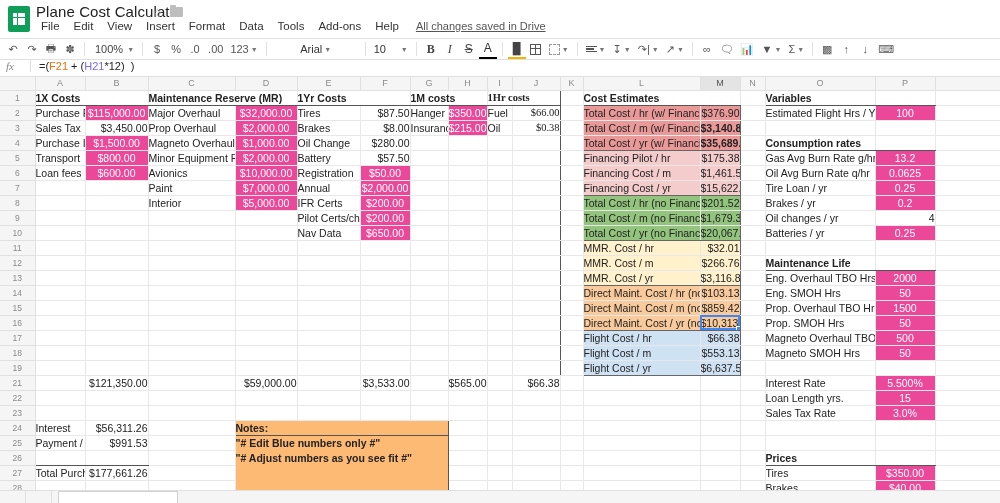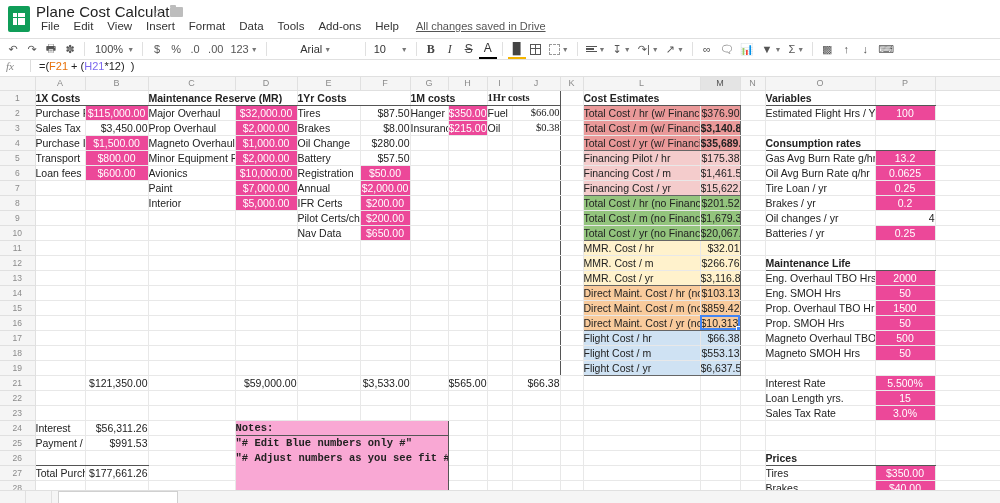--- a/index.html
+++ b/index.html
@@ -125,21 +125,21 @@
   .ce-orange { background:#f9cb9c; }
   .ce-bluel  { background:#cfe2f3; }
 
   .ce-box-l { border-left:1px solid #666 !important; }
   .ce-box-r { border-right:1px solid #666 !important; }
   .ce-box-t { border-top:1px solid #666 !important; }
   .ce-box-b { border-bottom:1px solid #666 !important; }
 
   
   .notes-box {
-    background:#f9a8d4; border:1px solid #555;font-family:Liberation Mono, monospace;
+    background:#fdba74; border:1px solid #555;
   }
   .notes-hdr { font-weight:bold; border-bottom:1px solid #555; }
 
   
   .selected {
     outline:2px solid #4285f4; outline-offset:-2px; position:relative; z-index:5;
   }
   .selected::after {
     content:""; position:absolute; right:-3px; bottom:-3px; width:5px; height:5px;
     background:#4285f4; border:1px solid #fff;

